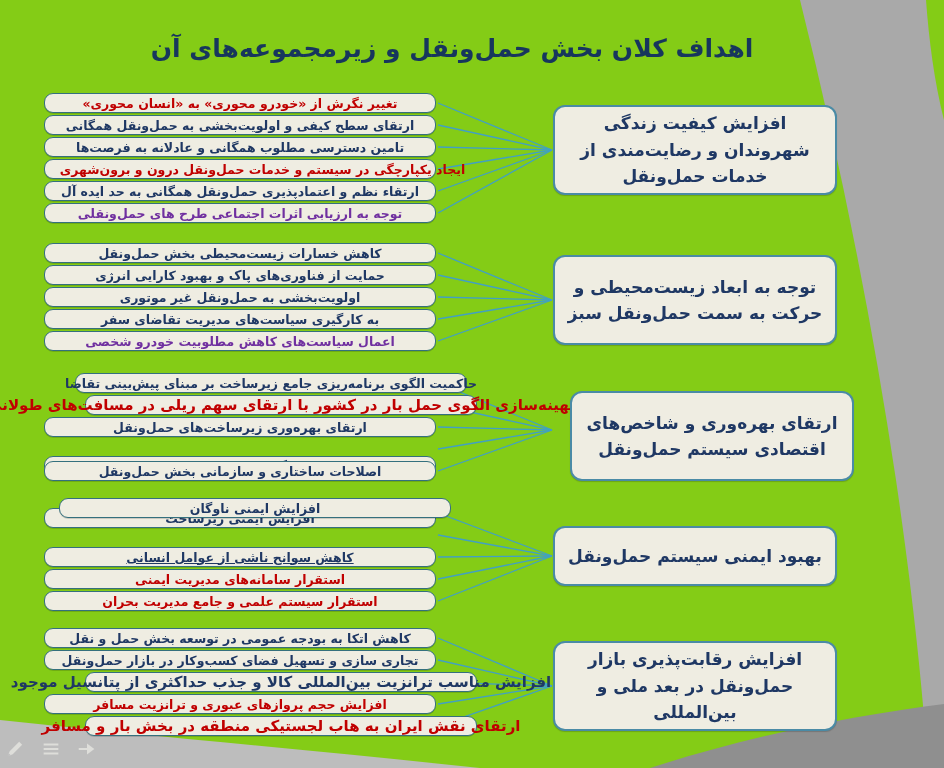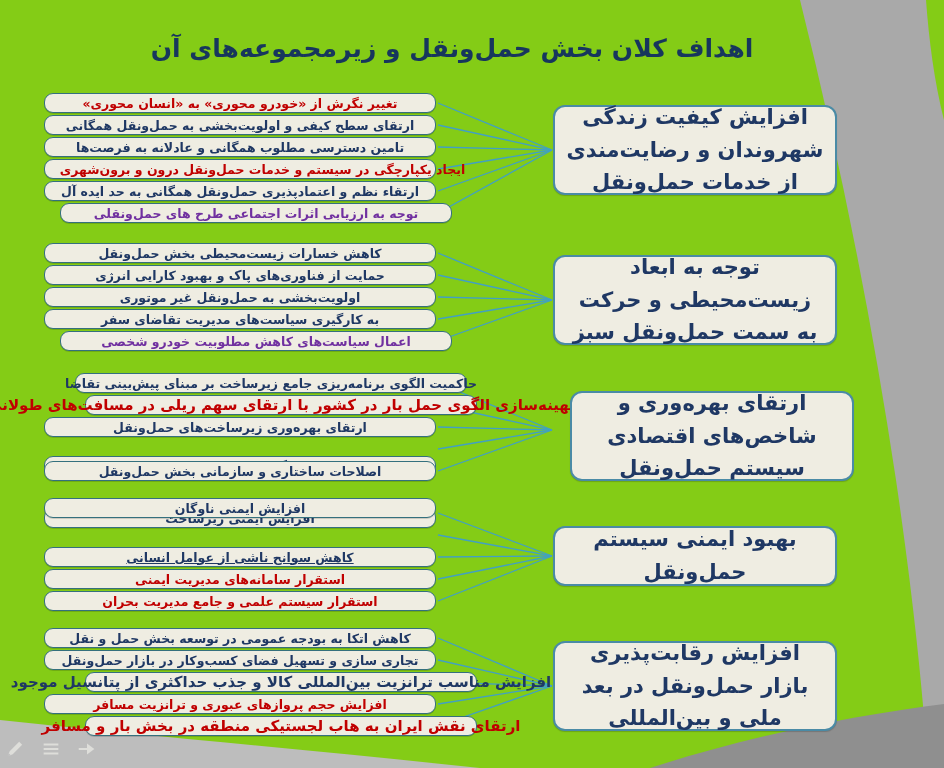--- a/index.html
+++ b/index.html
@@ -13,27 +13,27 @@
     font-size:25px;font-weight:bold;color:var(--title,#17365D);letter-spacing:0;
   }
   .itm{
     position:absolute;box-sizing:border-box;width:392px;height:20px;right:auto;left:44px;
     background:var(--boxfill,#EFEDE2);border:1.5px solid var(--sborder,#34707E);
     border-radius:9px;display:flex;align-items:center;justify-content:center;
     font-size:12.5px;font-weight:bold;white-space:nowrap;color:var(--navy,#1F3864);
     box-shadow:0 1px 0 rgba(0,0,0,0.15);
   }
   .itm.red{color:var(--red,#C00000);}
-  .itm.purple{color:var(--purple,#7030A0);margin-left:16px;}
+  .itm.purple{color:var(--purple,#7030A0);}
   .itm.small{font-size:15px;margin-left:41px;}
   .goal{
     position:absolute;box-sizing:border-box;left:553px;width:284px;
     background:var(--boxfill,#EFEDE2);border:2px solid var(--bborder,#4A8BA6);
     border-radius:12px;display:flex;align-items:center;justify-content:center;
-    text-align:center;font-size:21px;font-weight:bold;color:var(--navy,#1F3864);
+    text-align:center;font-size:17px;font-weight:bold;color:var(--navy,#1F3864);
     line-height:1.55;padding:4px 10px;box-shadow:0 1px 1px rgba(0,0,0,0.18);
   }
   .toolbar{position:absolute;left:4px;top:738px;width:120px;height:26px;direction:ltr;}
   .toolbar .tbi{position:absolute;top:0;width:22px;height:22px;cursor:pointer;opacity:.85;}
   .tbi svg{width:22px;height:22px;display:block;}
 </style>
 </head>
 <body>
 
 <div class="slide" style="--title: #17365D; --navy: #1F3864; --red: #C00000; --purple: #7030A0; --boxfill: #EFEDE2; --sborder: #34707E; --bborder: #4A8BA6;">
@@ -91,21 +91,21 @@
       <div class="itm navy" style="top: 309px;">به کارگیری سیاست‌های مدیریت تقاضای سفر</div>
       <div class="itm purple" style="top: 331px;">اعمال سیاست‌های کاهش مطلوبیت خودرو شخصی</div>
       <div class="goal" style="top: 255px; height: 90px;">توجه به ابعاد زیست‌محیطی و حرکت به سمت حمل‌ونقل سبز</div>
       <div class="itm navy" style="top: 373px; margin-left: 31px;">حاکمیت الگوی برنامه‌ریزی جامع زیرساخت بر مبنای پیش‌بینی تقاضا</div>
       <div class="itm red small" style="top: 395px;">بهینه‌سازی الگوی حمل بار در کشور با ارتقای سهم ریلی در مسافت‌های طولانی</div>
       <div class="itm navy" style="top: 417px;">ارتقای بهره‌وری زیرساخت‌های حمل‌ونقل</div>
       <div class="itm navy" style="top: 456px;">ارتقای بهره‌وری ناوگان با تمرکز بر بخش حمل‌ونقل بار</div>
       <div class="itm navy" style="top: 461px;">اصلاحات ساختاری و سازمانی بخش حمل‌ونقل</div>
       <div class="goal" style="top: 391px; height: 90px; margin-left: 17px;">ارتقای بهره‌وری و شاخص‌های اقتصادی سیستم حمل‌ونقل</div>
       <div class="itm navy" style="top: 508px;">افزایش ایمنی زیرساخت</div>
-      <div class="itm navy" style="top: 498px;">افزایش ایمنی ناوگان</div>
+      <div class="itm navy" style="top: 498px; margin-left: 15px;">افزایش ایمنی ناوگان</div>
       <div class="itm navy" style="top: 547px; text-decoration: underline;">کاهش سوانح ناشی از عوامل انسانی</div>
       <div class="itm red" style="top: 569px;">استقرار سامانه‌های مدیریت ایمنی</div>
       <div class="itm red" style="top: 591px;">استقرار سیستم علمی و جامع مدیریت بحران</div>
       <div class="goal" style="top: 526px; height: 60px;">بهبود ایمنی سیستم حمل‌ونقل</div>
       <div class="itm navy" style="top: 628px;">کاهش اتکا به بودجه عمومی در توسعه بخش حمل و نقل</div>
       <div class="itm navy" style="top: 650px;">تجاری سازی و تسهیل فضای کسب‌وکار در بازار حمل‌ونقل</div>
       <div class="itm navy small" style="top: 672px;">افزایش مناسب ترانزیت بین‌المللی کالا و جذب حداکثری از پتانسیل موجود</div>
       <div class="itm red" style="top: 694px;">افزایش حجم پروازهای عبوری و ترانزیت مسافر</div>
       <div class="itm red small" style="top: 716px;">ارتقای نقش ایران به هاب لجستیکی منطقه در بخش بار و مسافر</div>
       <div class="goal" style="top: 641px; height: 90px;">افزایش رقابت‌پذیری بازار حمل‌ونقل در بعد ملی و بین‌المللی</div>

